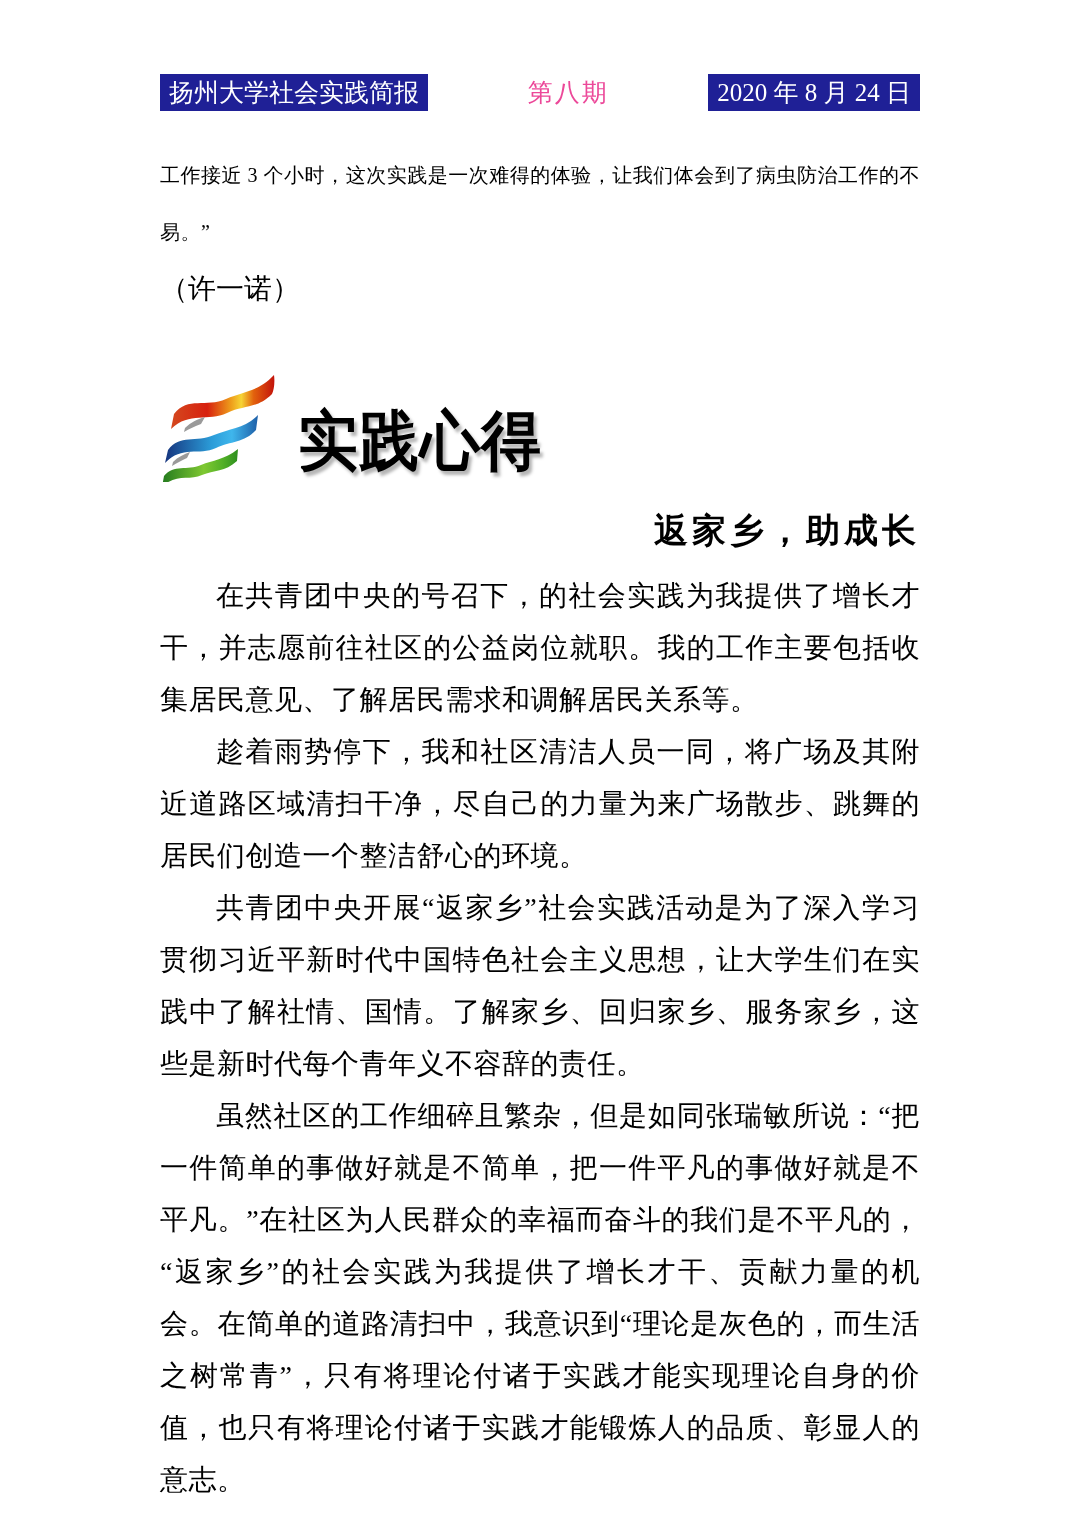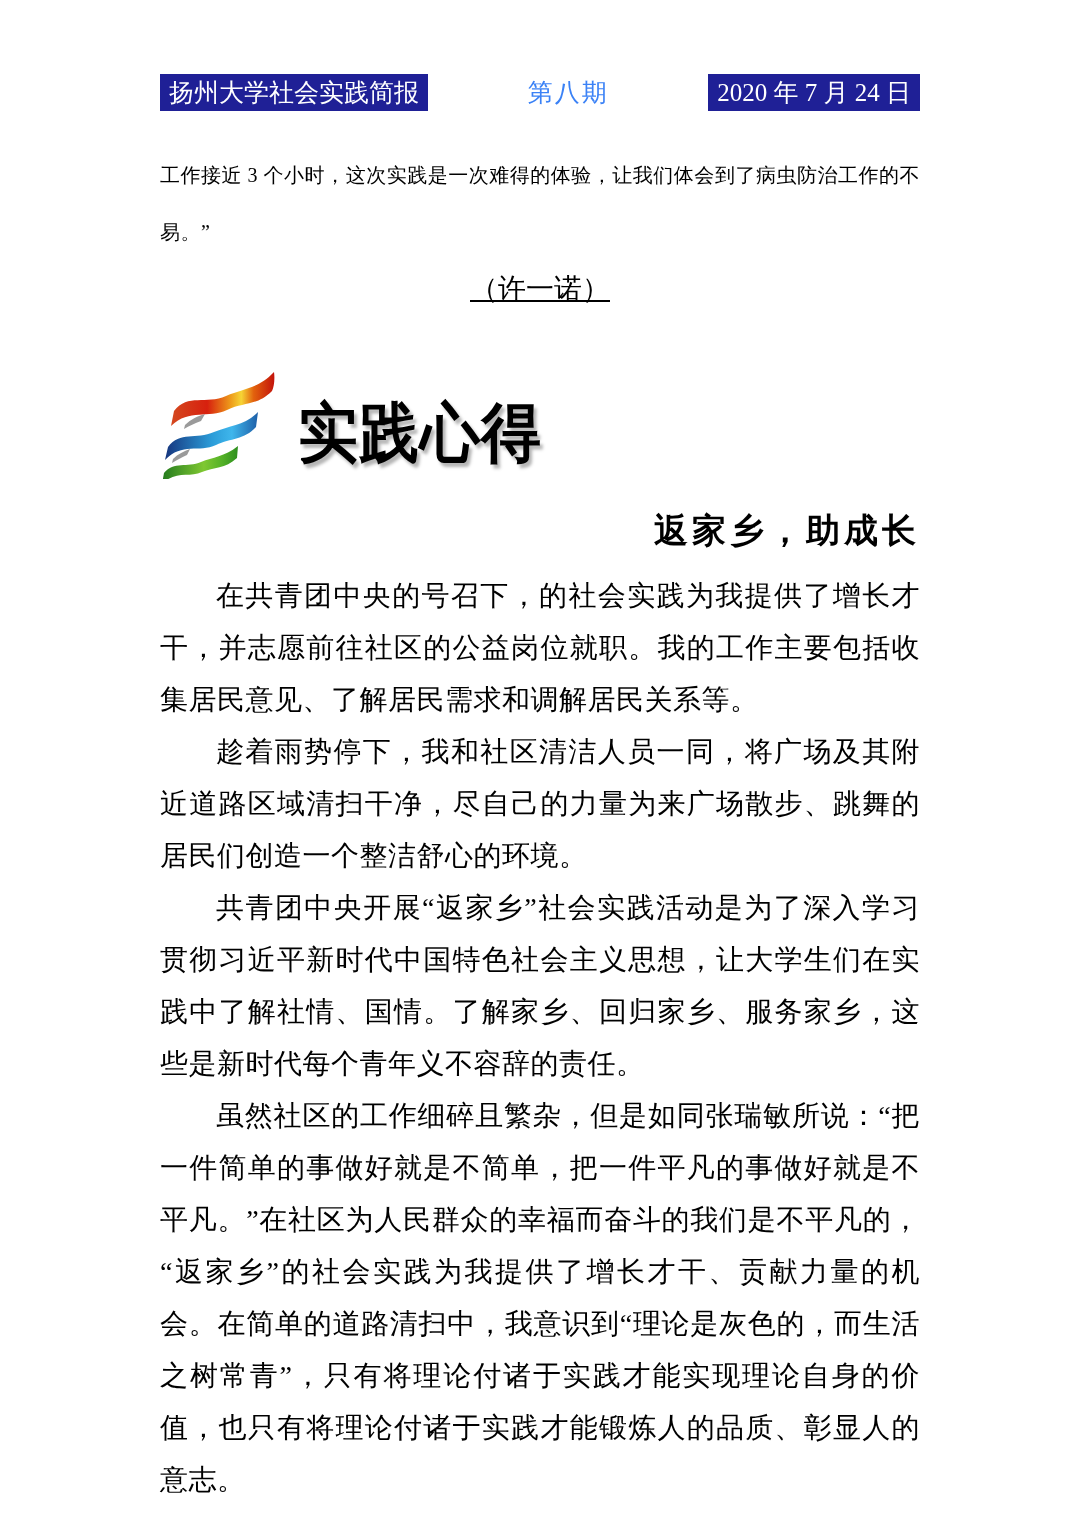--- a/index.html
+++ b/index.html
@@ -24,44 +24,43 @@
   .header-box {
     background: var(--accent);
     color: #fff;
     font-size: 25px;
     line-height: 35px;
     padding: 1px 9px;
     white-space: nowrap;
   }
   .header-issue {
     font-size: 25px;
-    color: #3b82f6;
+    color: #ec4899;
     letter-spacing: 2px;
   }
 
   
   .intro-text {
     margin-top: 36px;
     font-size: 20px;
     line-height: 57px;
     text-align: justify;
     letter-spacing: 0.5px;
   }
   .intro-signature {
     font-size: 28px;
     line-height: 44px;
-    text-align: center;
+    text-align: left;
     margin-top: 6px;
-    text-decoration: underline;
   }
 
   
   .logo-row {
     margin-top: 56px;
-    display: flex; align-items: flex-start;
+    display: flex; align-items: flex-end;
     height: 115px;
   }
   .flag-icon { width: 132px; height: 112px; flex: 0 0 auto; }
   .logo-label {
     font-family: "Liberation Sans", "DejaVu Sans", sans-serif;
     font-weight: 900;
     font-size: 60px;
     letter-spacing: 1px;
     margin-left: 6px;
     margin-top: 26px;
@@ -90,21 +89,21 @@
 </style>
 </head>
 <body>
 
 <div class="page">
   <div class="content">
 
     <div class="header-row">
       <span class="header-box">扬州大学社会实践简报</span>
       <span class="header-issue">第八期</span>
-      <span class="header-box">2020 年 7 月 24 日</span>
+      <span class="header-box">2020 年 8 月 24 日</span>
     </div>
 
     <div class="intro-text">工作接近 3 个小时，这次实践是一次难得的体验，让我们体会到了病虫防治工作的不易。”</div>
     <div class="intro-signature">（许一诺）</div>
 
     <div class="logo-row">
       <svg class="flag-icon" viewBox="0 0 132 112" xmlns="http://www.w3.org/2000/svg" aria-hidden="true">
         <defs>
           <linearGradient id="gradRed" x1="0" y1="0" x2="1" y2="0">
             <stop offset="0" stop-color="#D4491F"></stop>

